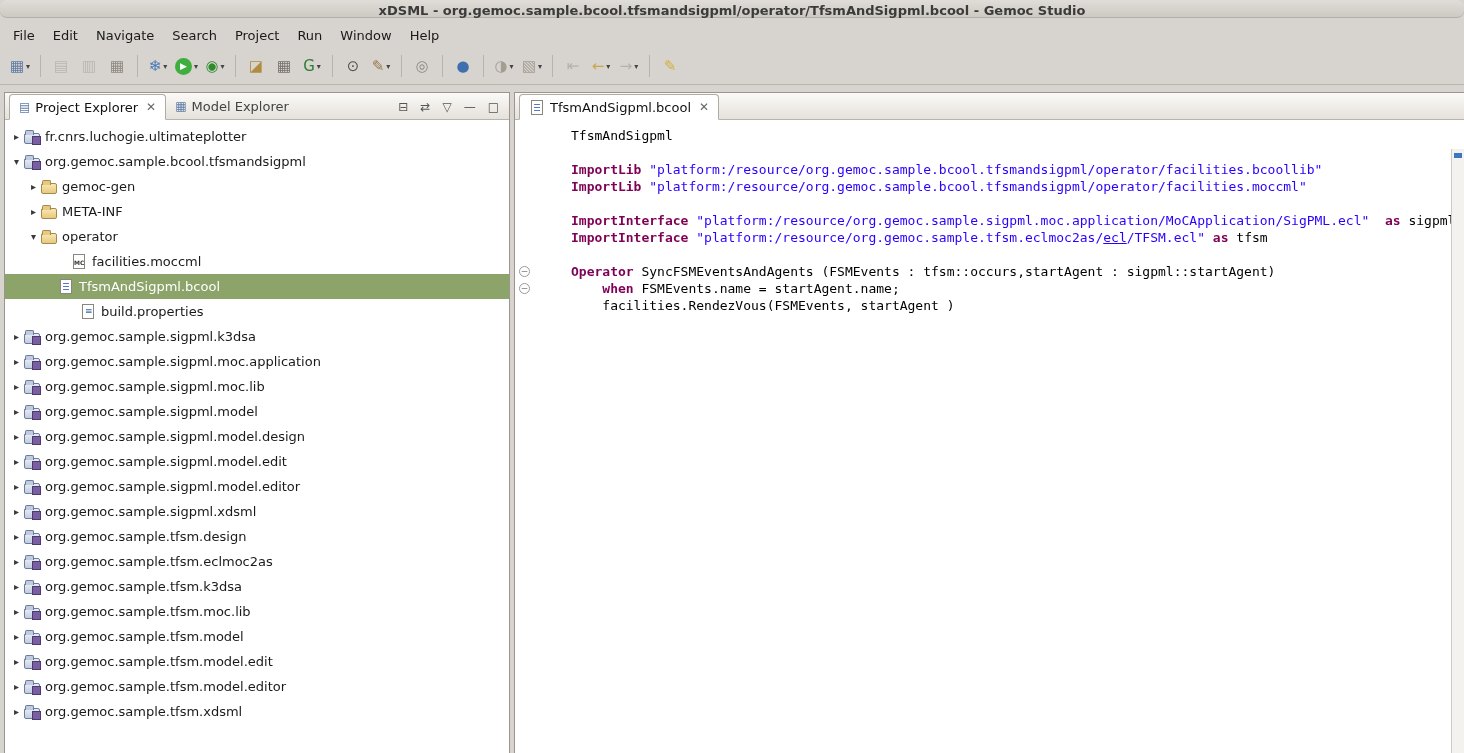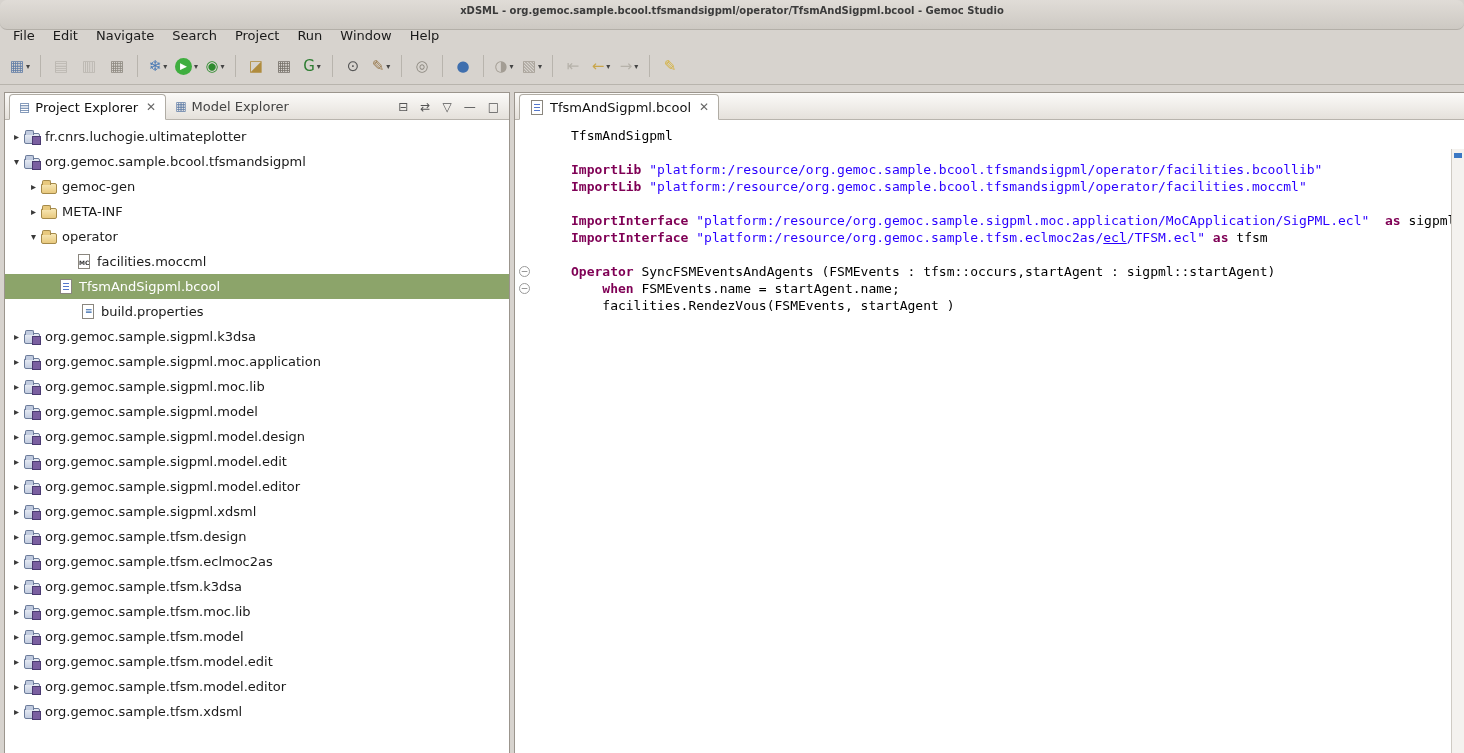--- a/index.html
+++ b/index.html
@@ -6,24 +6,24 @@
   html,body { width:1464px; height:753px; overflow:hidden; }
   body {
     font-family:"DejaVu Sans", sans-serif;
     font-size:13px;
     background:#d7d3ce;
     position:relative;
     color:#1a1a1a;
   }
   
   .titlebar {
-    position:absolute; top:0; left:0; right:0; height:30px;
+    position:absolute; top:0; left:0; right:0; height:18px;
     background:linear-gradient(#e0dcd7,#cdc9c3);
     border-bottom:1px solid #b3afa8;
-    text-align:center; font-weight:bold; font-size:10px; line-height:21px; color:#3b3b3b;border-radius:7px;
+    text-align:center; font-weight:bold; font-size:13px; line-height:21px; color:#3b3b3b;border-radius:7px;
   }
   .menubar {
     position:absolute; top:22px; left:0; right:0; height:26px;
     display:flex; align-items:center; padding-left:4px;
   }
   .menu-item { padding:4px 9px; color:#1a1a1a; cursor:default; }
   .toolbar {
     position:absolute; top:48px; left:0; right:0; height:37px;
     border-bottom:1px solid #b8b4ad;
     display:flex; align-items:center; padding-left:6px;
@@ -241,21 +241,21 @@
           <div class="trow" style="padding-left: 21px;">
             <span class="arrow">▸</span>
             <span class="ti ti-folder"></span>
             <span class="tlabel">META-INF</span>
           </div>
           <div class="trow" style="padding-left: 21px;">
             <span class="arrow">▾</span>
             <span class="ti ti-folder"></span>
             <span class="tlabel">operator</span>
           </div>
-          <div class="trow" style="padding-left: 56px;">
+          <div class="trow" style="padding-left: 36px; margin-left: 15px;">
             <span class="arrow"></span>
             <span class="ti ti-moccml"></span>
             <span class="tlabel">facilities.moccml</span>
           </div>
           <div class="trow selected" style="padding-left: 38px;">
             <span class="arrow"></span>
             <span class="ti ti-bcool"></span>
             <span class="tlabel">TfsmAndSigpml.bcool</span>
           </div>
           <div class="trow" style="padding-left: 21px; margin-left: 39px;">

